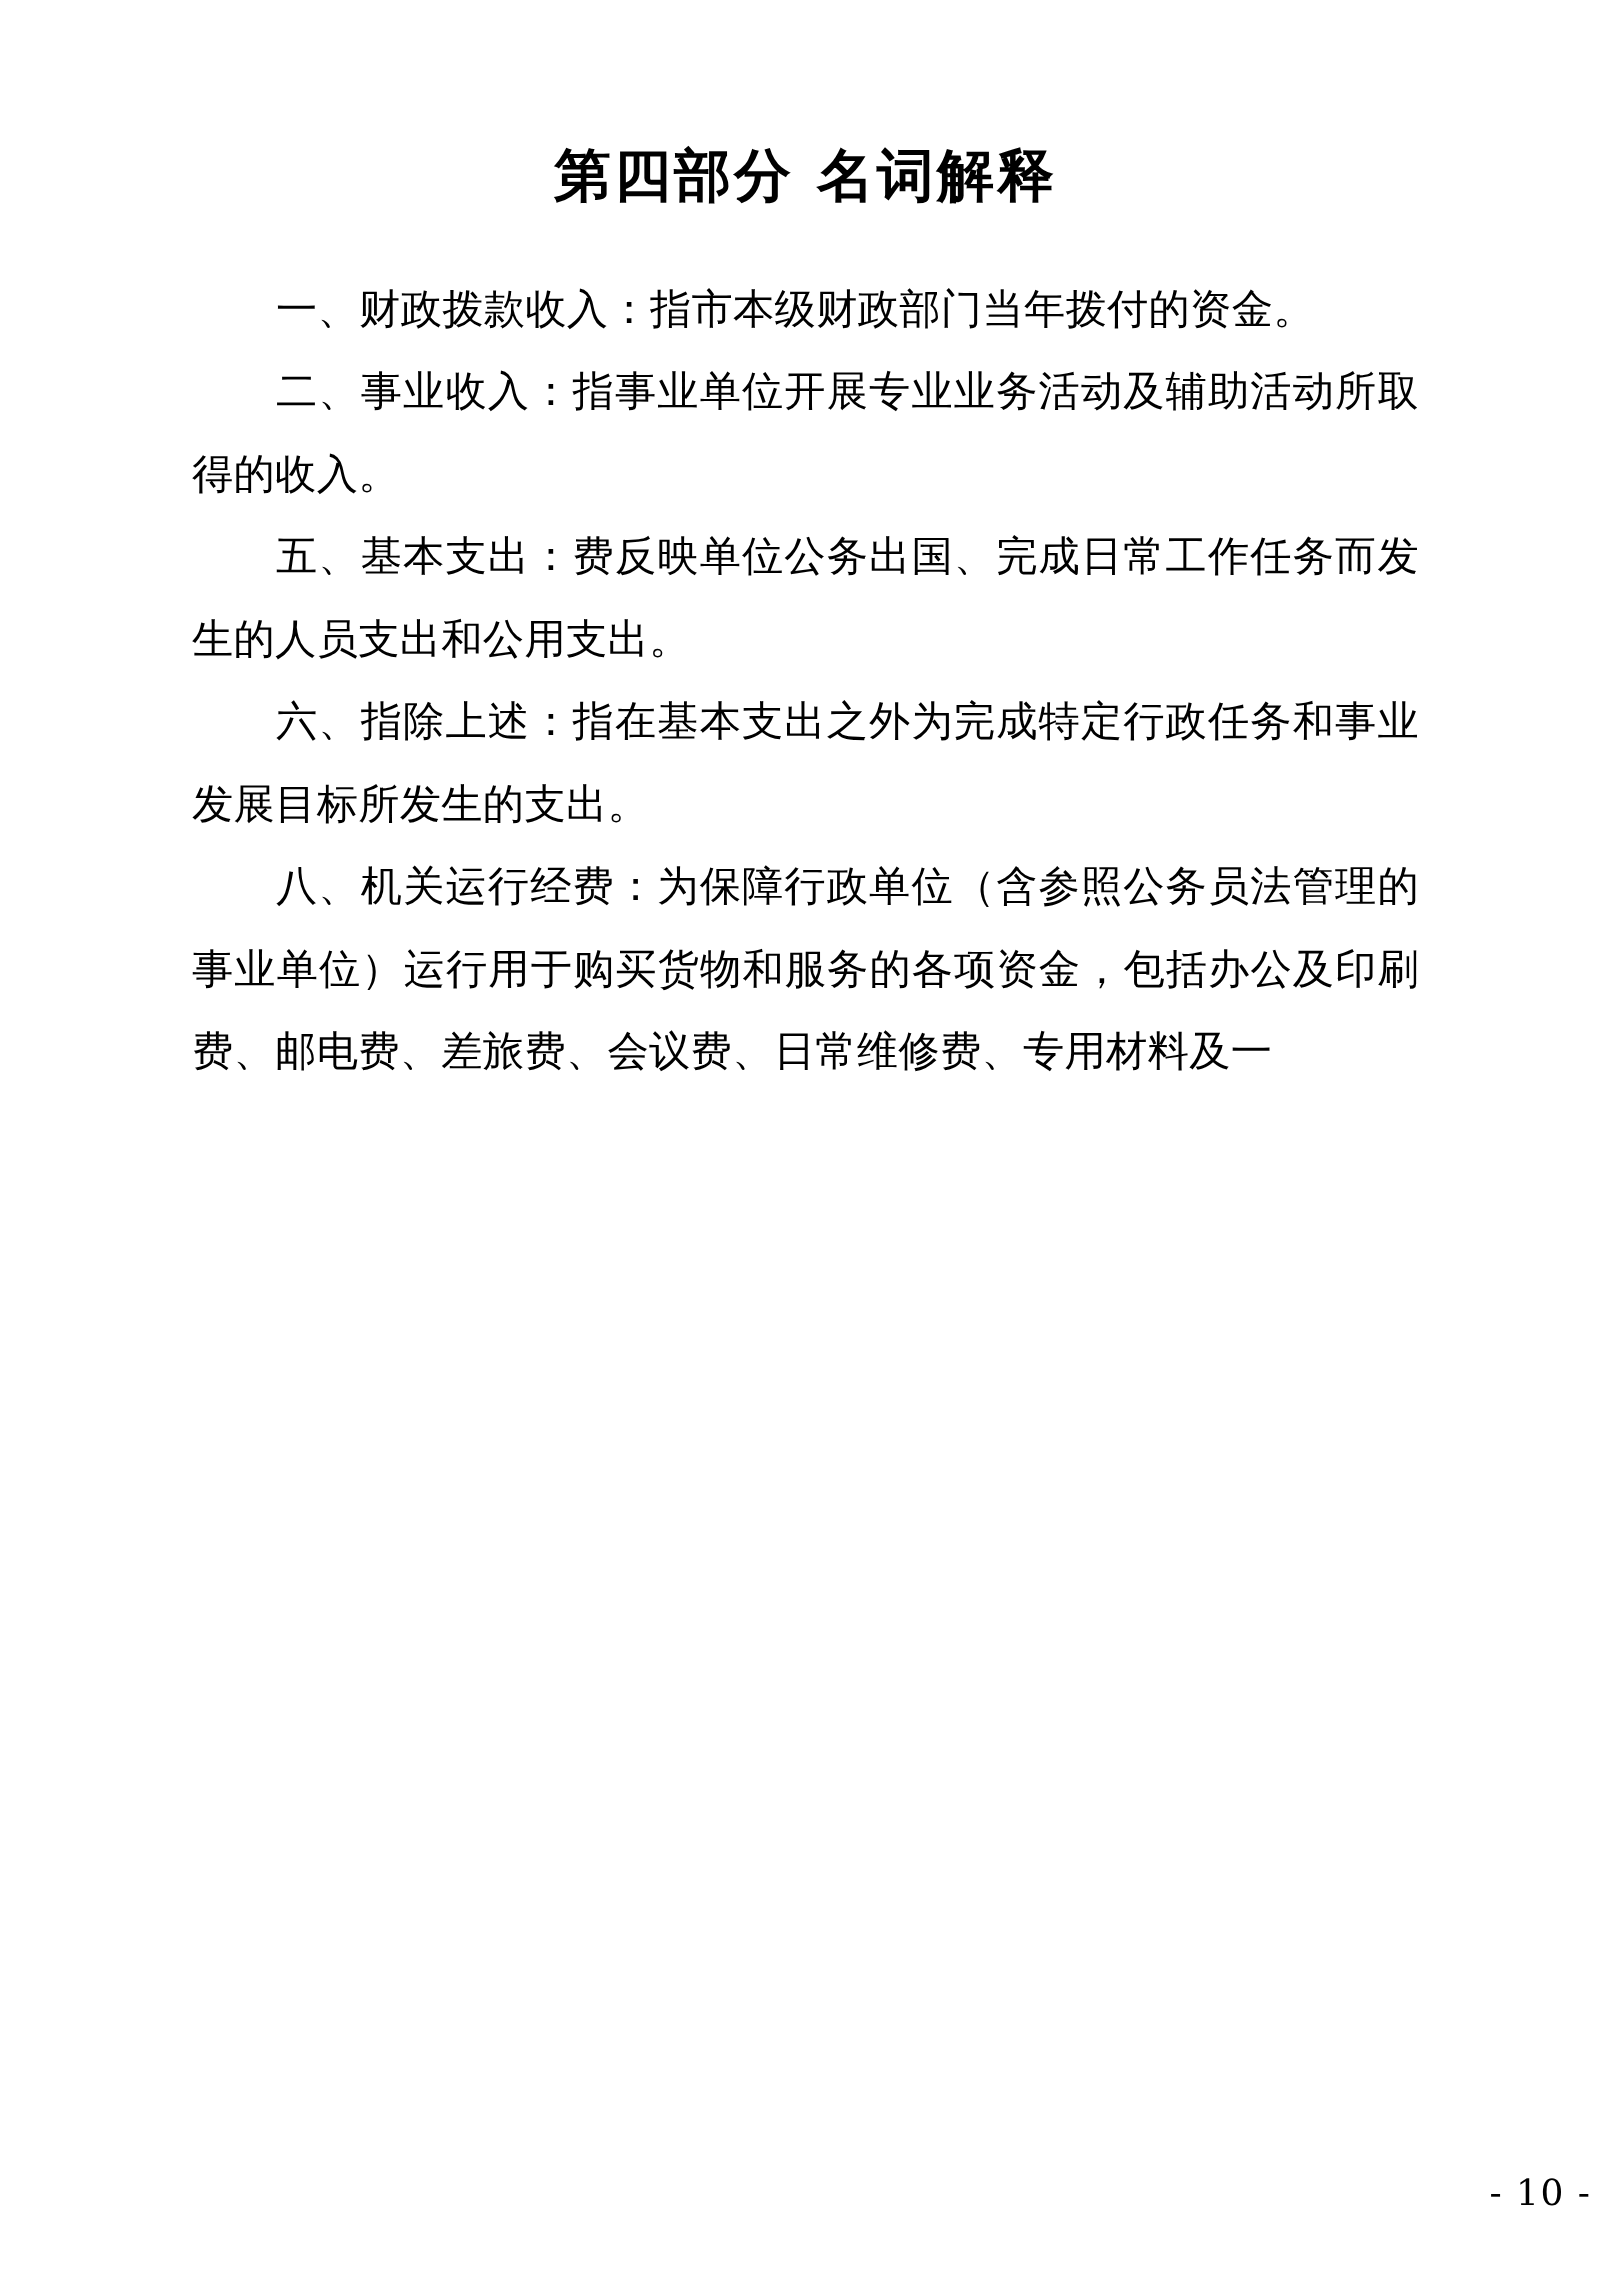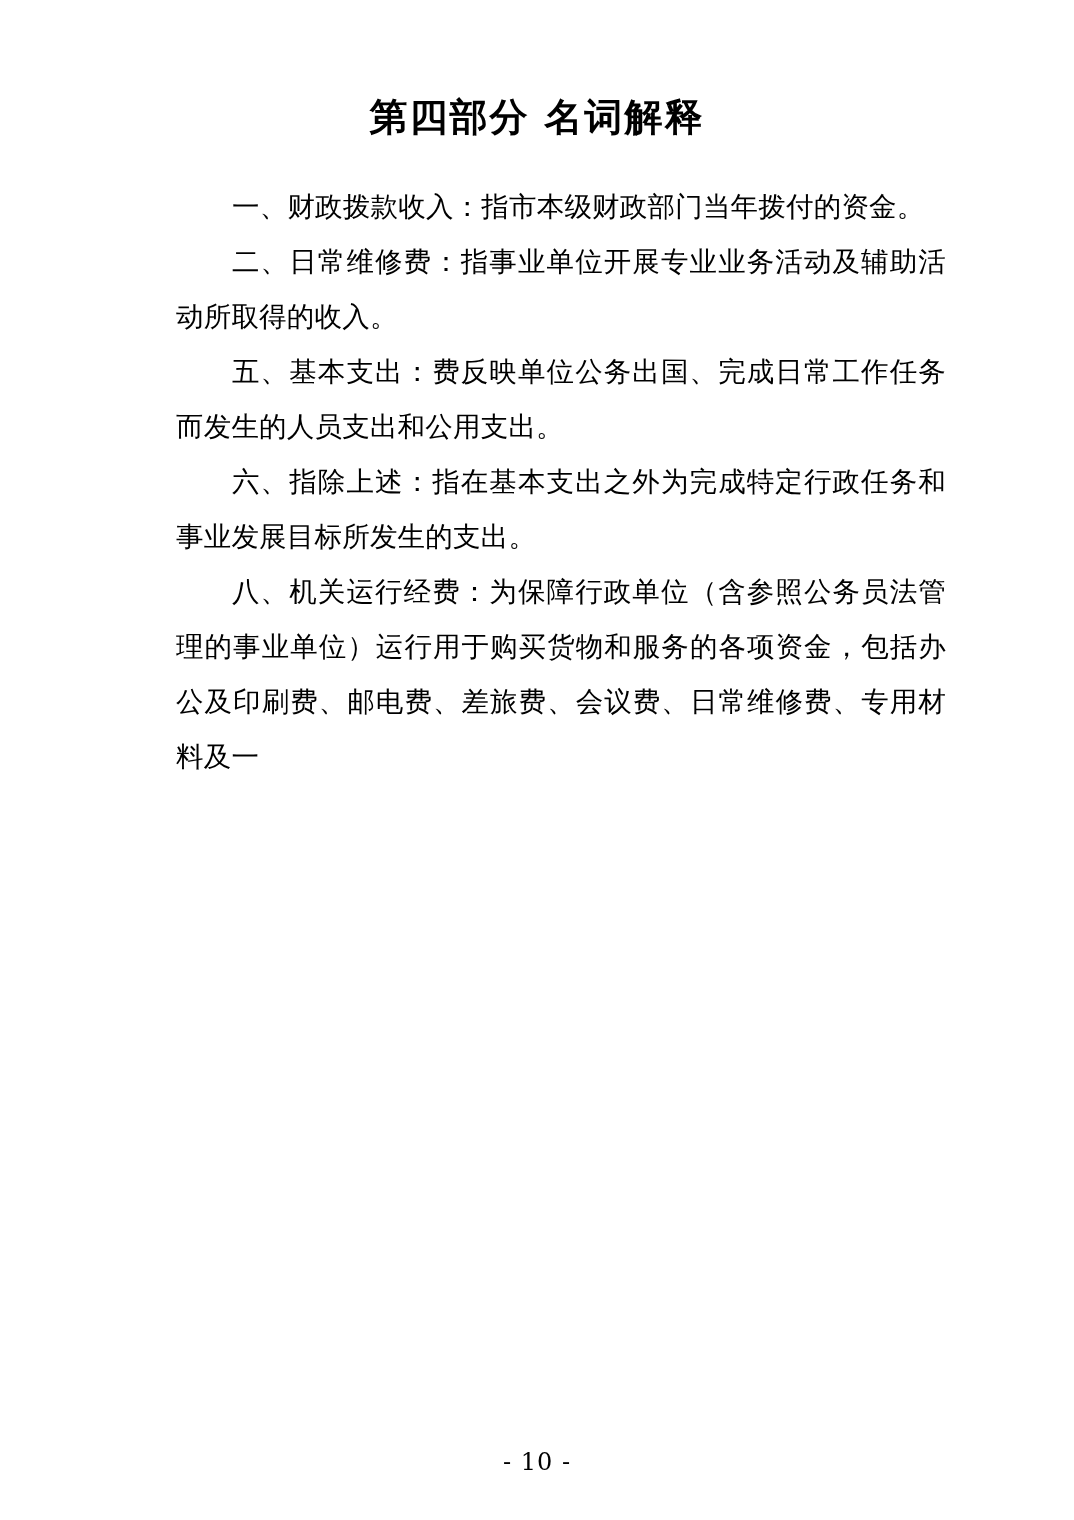--- a/index.html
+++ b/index.html
@@ -28,52 +28,51 @@
     margin: 0;
     padding-top: 92px;
     text-align: center;
     font-size: 38px;
     font-weight: bold;
     letter-spacing: 2px;
     font-family: "DejaVu Serif", "Liberation Serif", serif;
   }
   .body-block {
     margin-top: 36px;
-    margin-left: 48px;
   }
   p.para {
     margin: 0 0 0 0;
     font-size: 27.5px;
     line-height: 55px;
     text-align: justify;
     text-align-last: left;
     text-justify: inter-ideograph;
     text-indent: 56px;
     letter-spacing: 0.2px;
   }
   .page-number {
     position: absolute;
     left: 0;
-    right: 0;
+    right: 13px;
     bottom: 36px;
-    text-align: center;
+    text-align: right;
     font-size: 24px;
     letter-spacing: 1px;
   }
 </style>
 </head>
 <body>
 
 <div class="page">
 
   <h1 class="doc-title">第四部分  名词解释</h1>
 
   <div class="body-block">
     <p class="para">一、财政拨款收入：指市本级财政部门当年拨付的资金。</p>
-    <p class="para">二、日常维修费：指事业单位开展专业业务活动及辅助活动所取得的收入。</p>
+    <p class="para">二、事业收入：指事业单位开展专业业务活动及辅助活动所取得的收入。</p>
     <p class="para">五、基本支出：费反映单位公务出国、完成日常工作任务而发生的人员支出和公用支出。</p>
     <p class="para">六、指除上述：指在基本支出之外为完成特定行政任务和事业发展目标所发生的支出。</p>
     <p class="para">八、机关运行经费：为保障行政单位（含参照公务员法管理的事业单位）运行用于购买货物和服务的各项资金，包括办公及印刷费、邮电费、差旅费、会议费、日常维修费、专用材料及一</p>
   </div>
 
   <div class="page-number">- 10 -</div>
 
 </div>
 
 </body></html>

